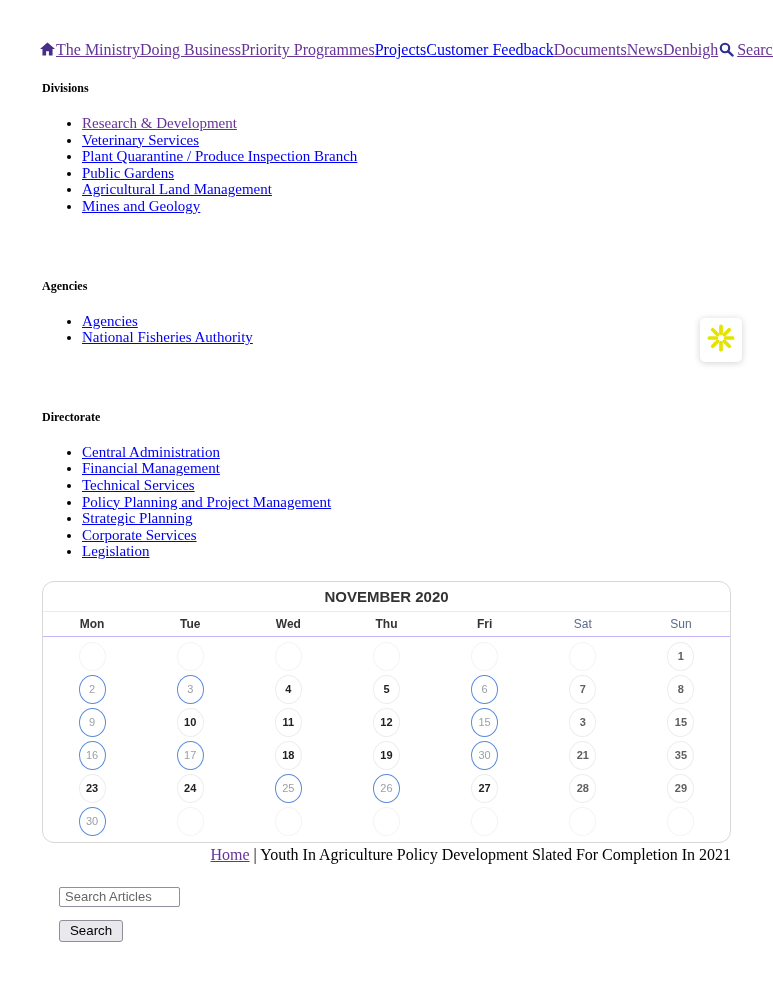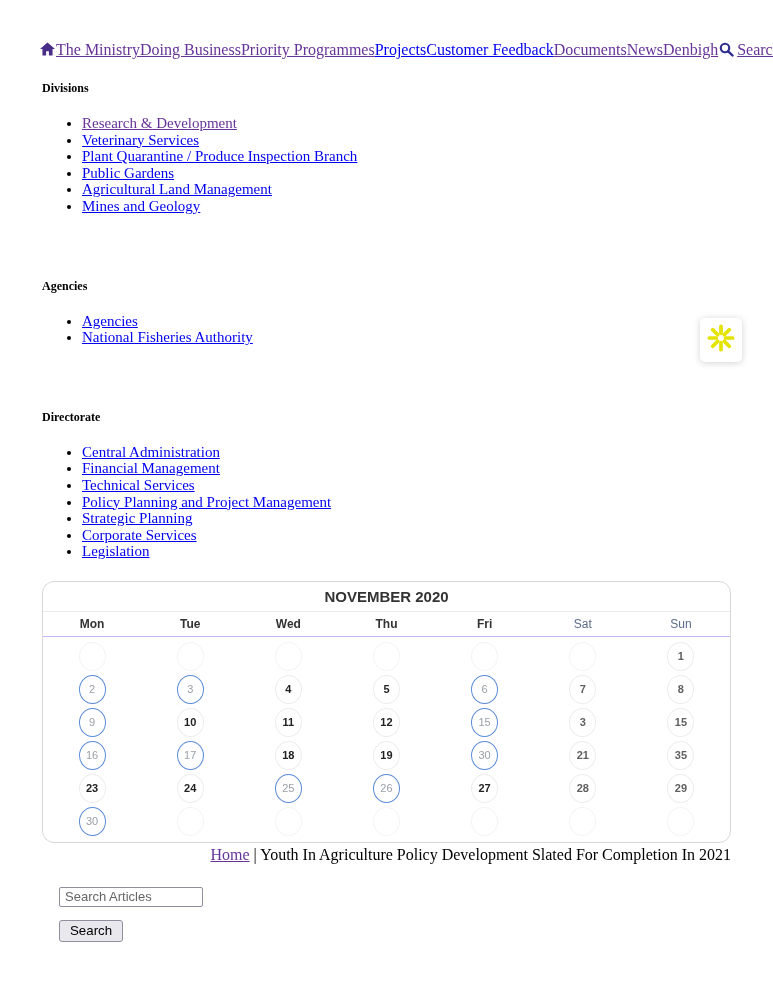--- a/index.html
+++ b/index.html
@@ -59,21 +59,21 @@
   .day-circle.empty { border-color: #f4f4f4; }
   .day-circle.event { border: 1.5px solid #5b8cd8; color: #9aa0a6; font-weight: 400; }
 
   
   .breadcrumb { margin-top: 3px; font-size: 16px; text-align: right; }
   .breadcrumb .home-link { color: #663399; text-decoration: underline; cursor: pointer; }
 
   
   .search-form { margin: 23px 0 0 17px; }
   .search-form input {
-    display: block; width: 144px; height: 20px;
+    display: block; width: 121px; height: 20px;
     border: 1px solid #8f8f9d; border-radius: 2px; padding: 1px 5px;
     font: 13px "Liberation Sans", sans-serif; color: #222; outline: none;
   }
   .search-form input::placeholder { color: #666; opacity: 1; }
   .search-form button {
     display: block; margin-top: 13px; padding: 2px 10px 3px 10px;
     font: 13.3px "Liberation Sans", sans-serif; color: #000;
     background: #e9e9ed; border: 1px solid #8f8f9d; border-radius: 3px; cursor: pointer;
   }
 

